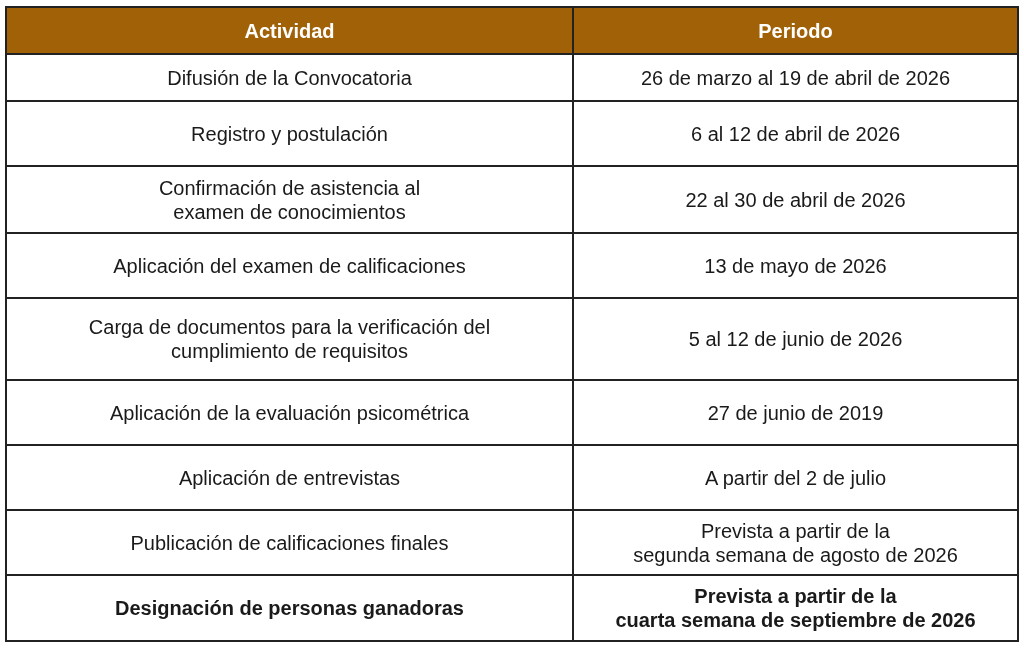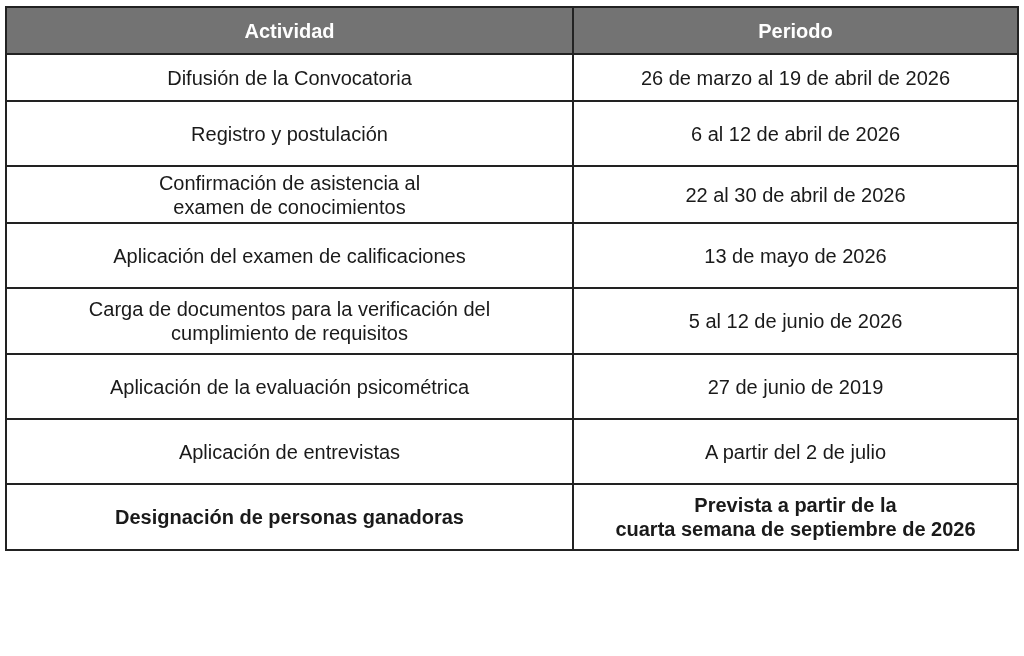--- a/index.html
+++ b/index.html
@@ -28,30 +28,30 @@
     table.schedule td {
       border: 2px solid #222222;
       text-align: center;
       vertical-align: middle;
       padding: 0 8px;
       color: #1a1a1a;
       font-size: 20px;
       line-height: 24px;
     }
     table.schedule thead th {
-      background: #737373;
+      background: #a16207;
       color: #ffffff;
       font-weight: bold;
       font-size: 20px;
       height: 45px;
     }
     table.schedule tbody tr { height: 65px; }
     table.schedule tbody tr.r1 { height: 47px; }
-    table.schedule tbody tr.r3 { height: 57px; }
-    table.schedule tbody tr.r5 { height: 66px; margin-left: 37px; }
+    table.schedule tbody tr.r3 { height: 67px; }
+    table.schedule tbody tr.r5 { height: 82px; margin-left: 37px; }
     table.schedule tbody tr.r9 { height: 66px; font-weight: bold; }
     .line { display: block; }
   </style>
 </head>
 <body>
 
 <div class="sheet">
   <table class="schedule">
     <colgroup>
         <col class="c1">
@@ -115,20 +115,29 @@
         </td>
       </tr>
       <tr class="r7">
         <td>
           <span class="line">Aplicación de entrevistas</span>
         </td>
         <td>
           <span class="line">A partir del 2 de julio</span>
         </td>
       </tr>
+      <tr class="r8">
+        <td>
+          <span class="line">Publicación de calificaciones finales</span>
+        </td>
+        <td>
+          <span class="line">Prevista a partir de la</span>
+          <span class="line">segunda semana de agosto de 2026</span>
+        </td>
+      </tr>
       <tr class="r9">
         <td>
           <span class="line">Designación de personas ganadoras</span>
         </td>
         <td>
           <span class="line">Prevista a partir de la</span>
           <span class="line">cuarta semana de septiembre de 2026</span>
         </td>
       </tr>
     </tbody>

